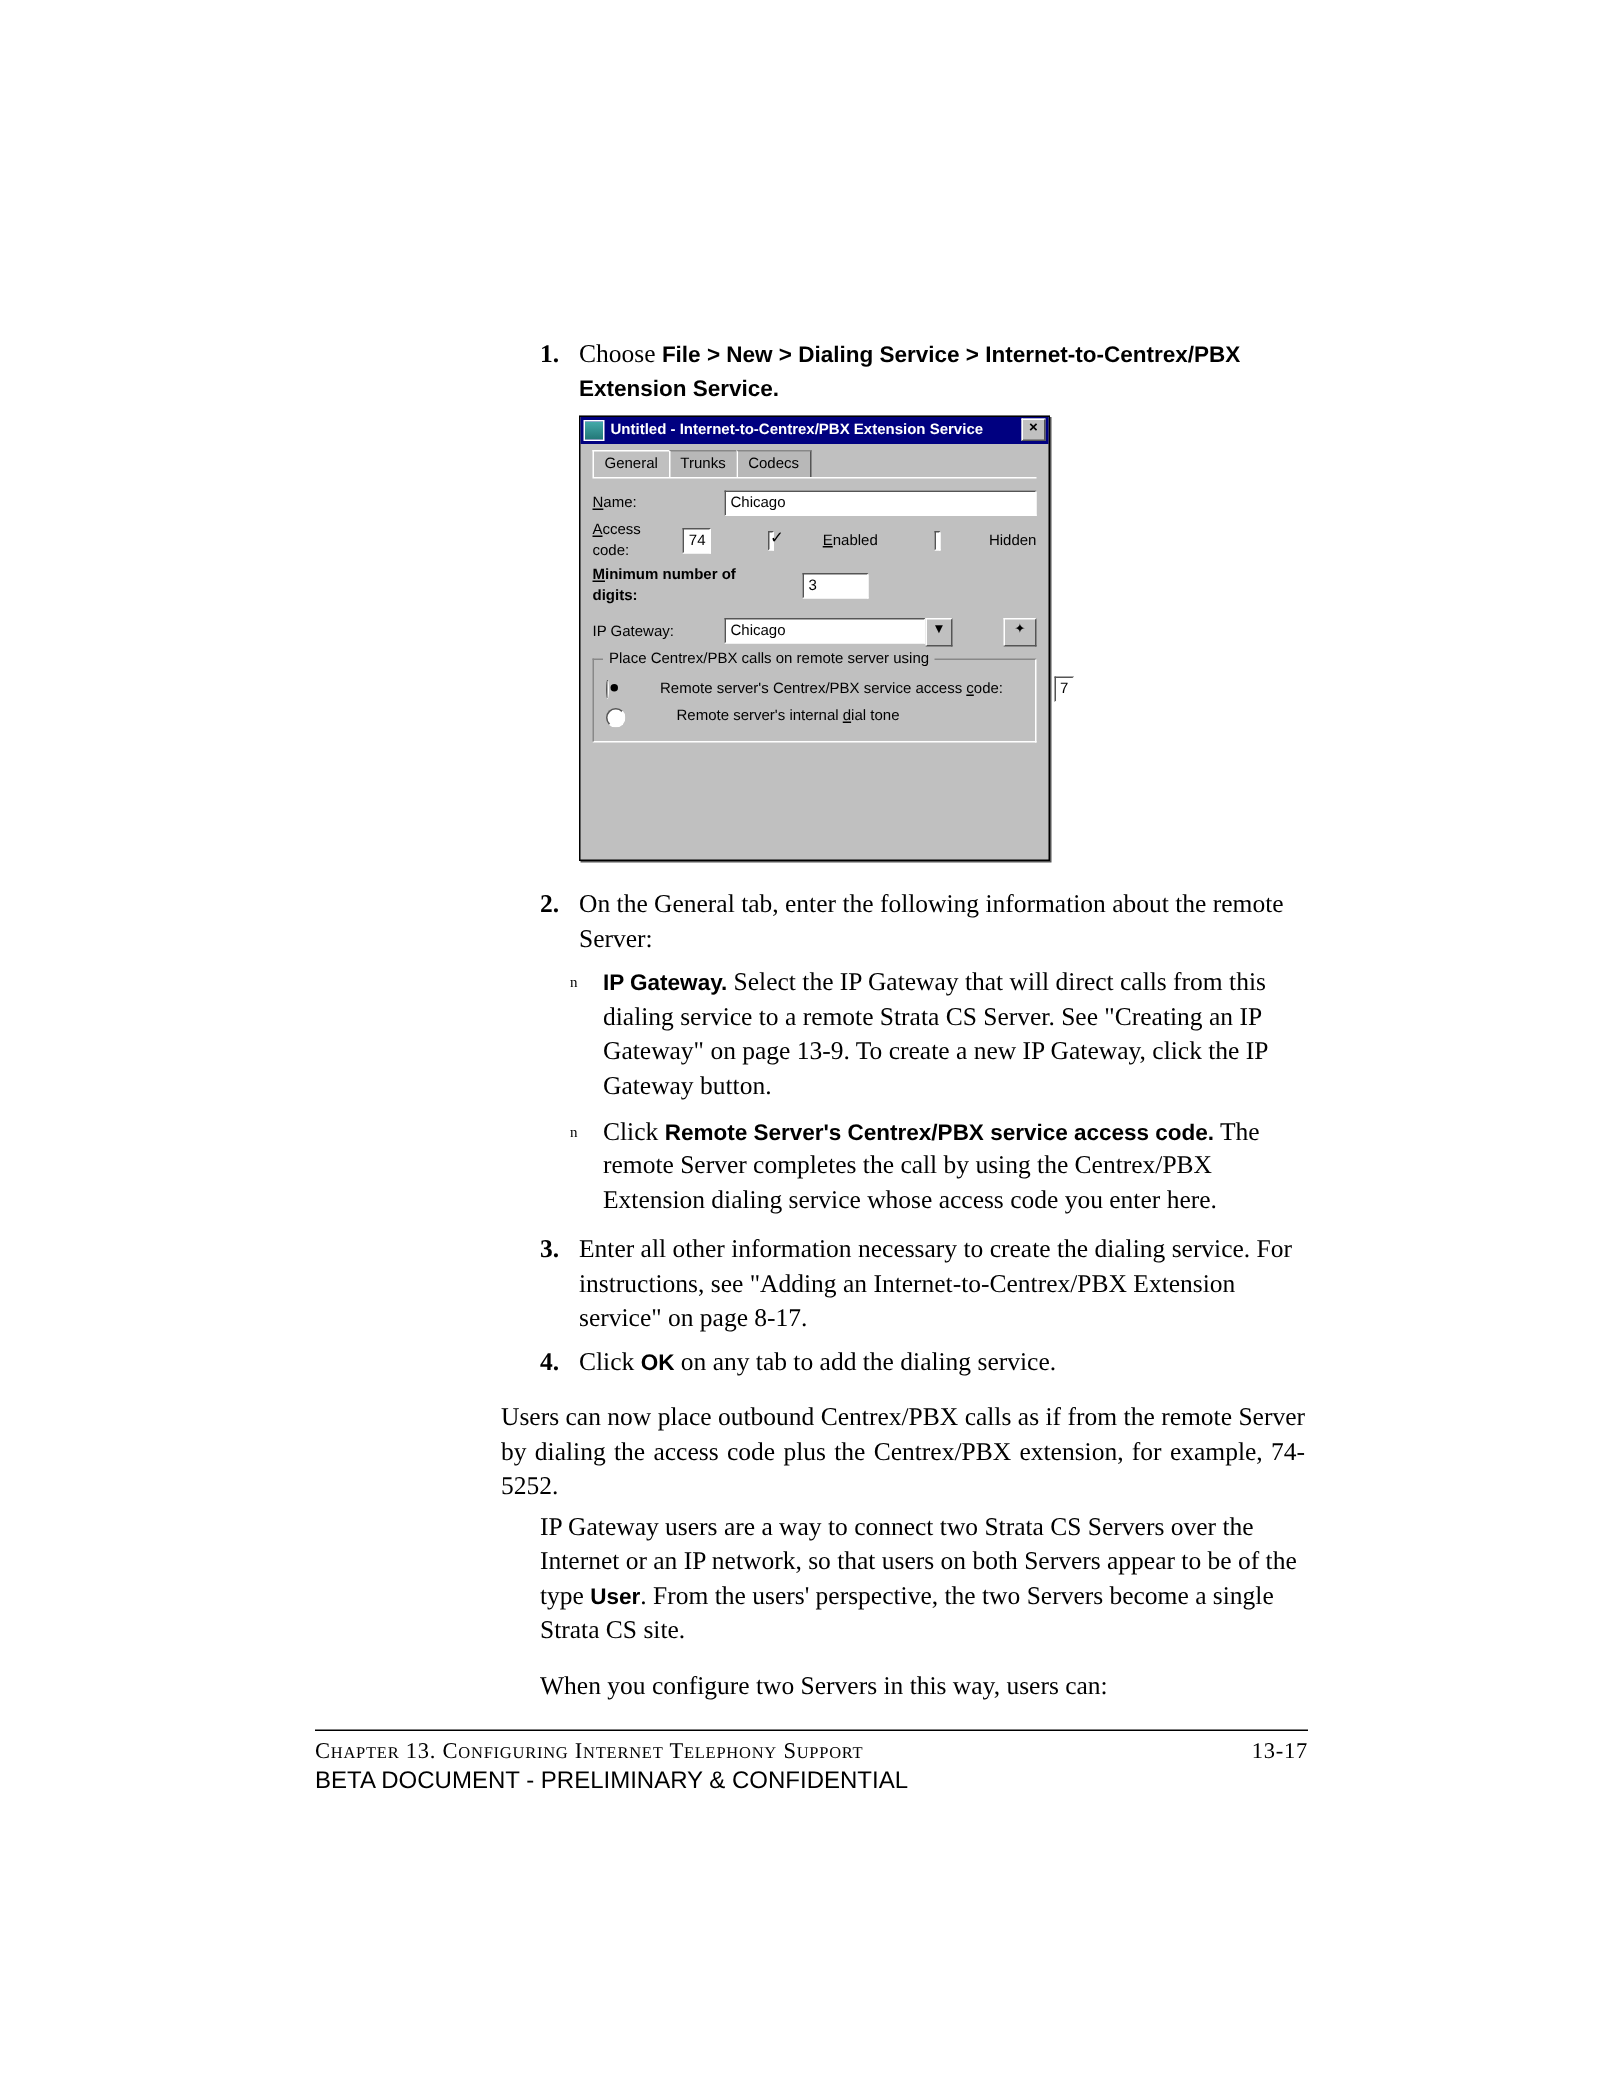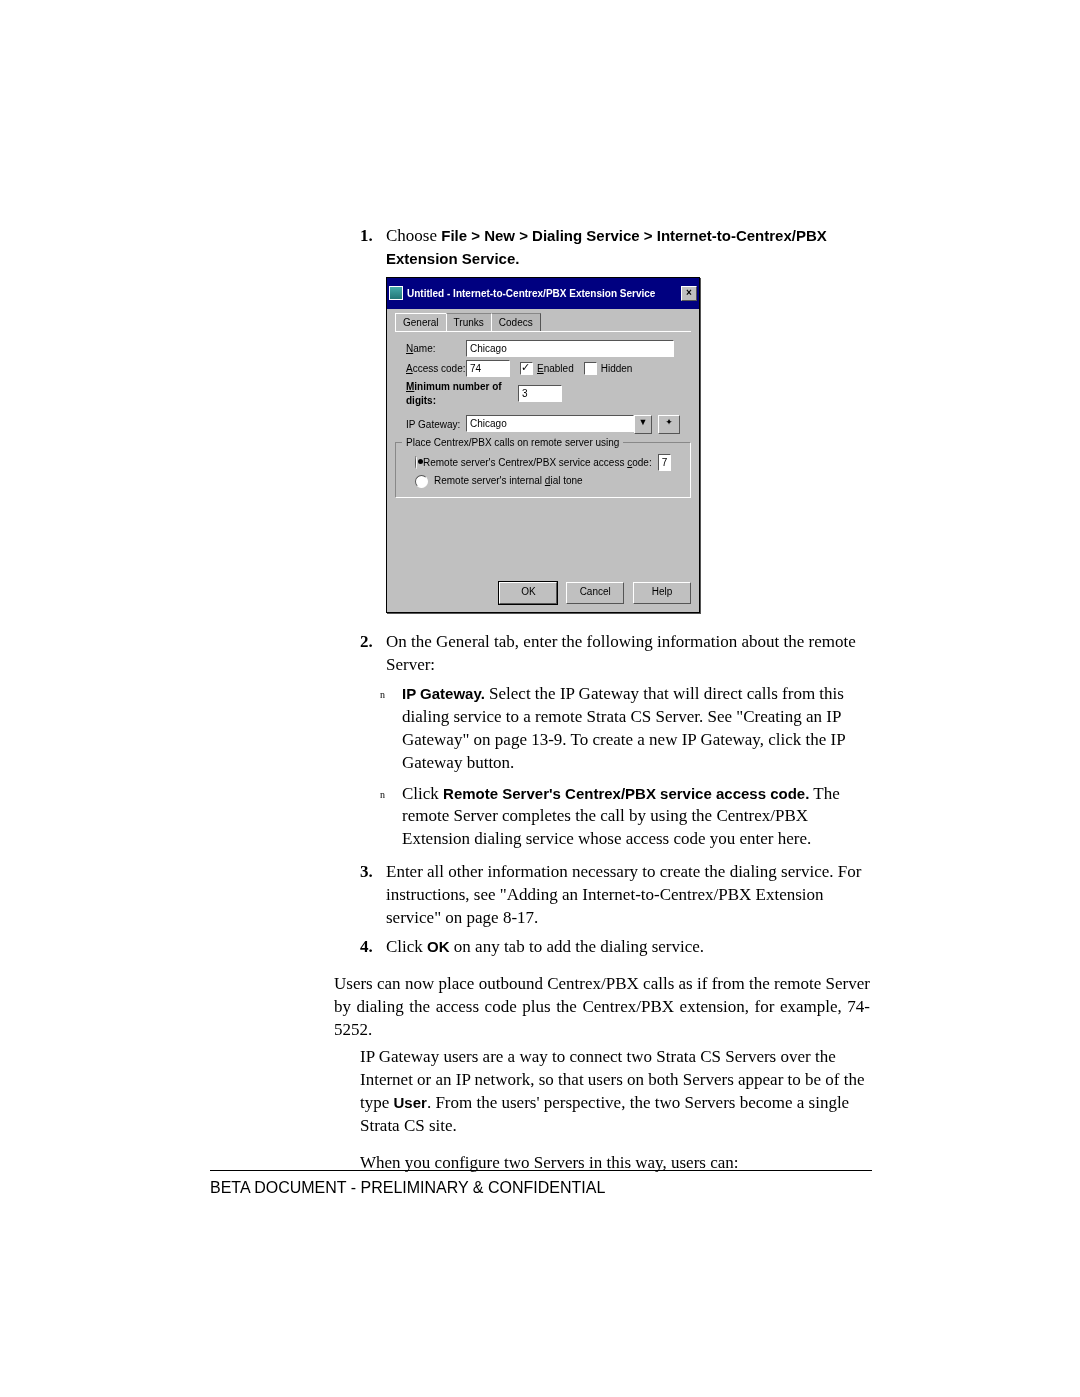--- a/index.html
+++ b/index.html
@@ -57,21 +57,21 @@
     font-size: 10px;
     background: #c0c0c0;
     border: 1px solid #000;
     box-shadow: 1px 1px 0 #555;
   }
   .titlebar {
     background: #000080;
     color: #fff;
     display: flex;
     align-items: center;
-    height: 31px;
+    height: 18px;
     padding: 0 2px;
     font-size: 10px;
     font-weight: bold;
   }
   .titlebar .icon {
     width: 12px; height: 12px;
     background: linear-gradient(#4aa,#277);
     margin-right: 4px;
     border: 1px solid #fff;
   }
@@ -92,21 +92,21 @@
   .tab {
     padding: 2px 7px;
     background: #c0c0c0;
     border: 1px solid #fff;
     border-bottom: none;
     border-right-color: #555;
     margin-right: -1px;
     font-size: 10px;
   }
   .tab.inactive { background: #b8b8b8; border-top-color: #888;}
-  .frow { display: flex; align-items: center; margin: 3px 11px; font-size: 10px;}
+  .frow { display: flex; align-items: center; margin: 3px 0; font-size: 10px; gap: 28px;}
   .flabel { width: 112px; font-weight: bold; }
   .flabel2 { width: 60px; }
   .tbox {
     border: 1px solid #000;
     border-top-color: #555; border-left-color: #555;
     border-right-color: #fff; border-bottom-color: #fff;
     background: #fff;
     height: 15px;
     padding: 0 3px;
     line-height: 15px;
@@ -223,25 +223,20 @@
           <div class="tbox" style="width:70px; margin-left:6px;">7</div>
         </div>
         <div class="frow">
           <span class="radio"></span>
           <span>Remote server's internal <u>d</u>ial tone</span>
         </div>
       </div>
 
       <div class="blank-area"></div>
     </div>
-    <div class="dlg-buttons">
-      <span class="dlg-btn default">OK</span>
-      <span class="dlg-btn">Cancel</span>
-      <span class="dlg-btn">Help</span>
-    </div>
   </div>
   </div>
 
   <div class="step-row">
     <div class="step-num">2.</div>
     <div class="step-body">On the General tab, enter the following information about the remote Server:</div>
   </div>
   <div class="sub-row">
     <div class="sub-mark">n</div>
     <div class="sub-body">
@@ -272,14 +267,18 @@
 
   <div style="margin-top:4px;">
     <span>IP Gateway users are a way to connect two Strata CS Servers over the Internet or an IP network, so that users on both Servers appear to be of the type </span><span class="bold">User</span><span>. From the users' perspective, the two Servers become a single Strata CS site.</span>
   </div>
 
   <div style="margin-top:14px;">When you configure two Servers in this way, users can:</div>
 
 </div>
 
 <div class="footer">
+  <div class="footer-line1">
+    <span>Chapter 13. Configuring Internet Telephony Support</span>
+    <span>13-17</span>
+  </div>
   <div class="footer-line2">BETA DOCUMENT - PRELIMINARY &amp; CONFIDENTIAL</div>
 </div>
 
 </body></html>

